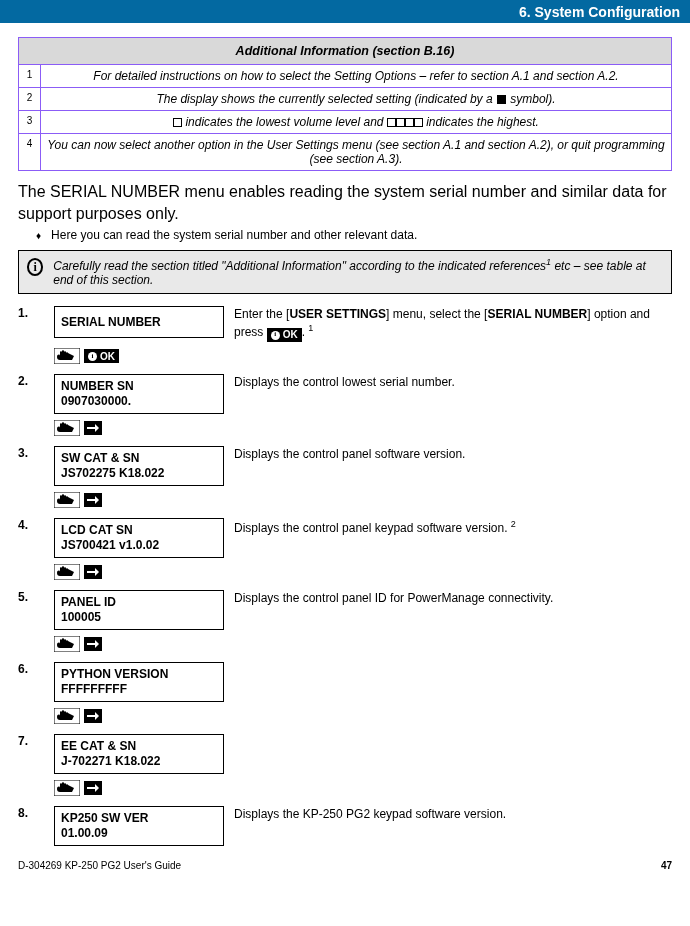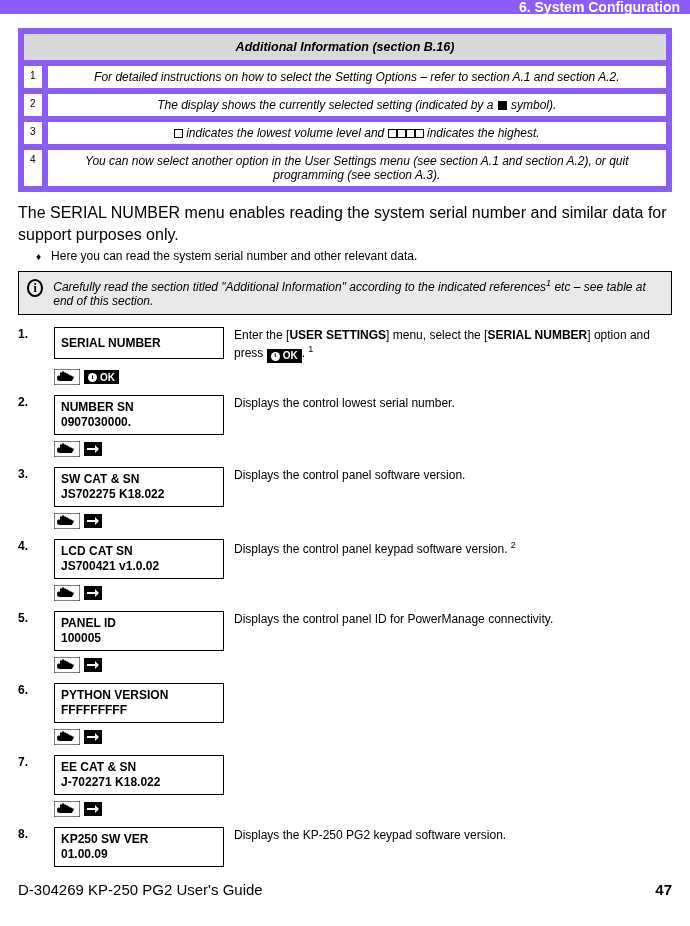--- a/index.html
+++ b/index.html
@@ -1,22 +1,22 @@
 <!DOCTYPE html>
 <html><head>
   <meta charset="utf-8">
   <style>
     * { box-sizing: border-box; margin: 0; padding: 0; }
     html, body { width: 690px; font-family: Arial, Helvetica, sans-serif; background: #fff; color: #000; }
     .page { width: 690px; padding: 0 18px 12px 18px; position: relative; }
 
-    .hdrbar { background: #8b5cf6; color: #fff; height: 14px; display: flex; align-items: center; justify-content: flex-end; padding: 0 10px; margin: 0 -18px 14px -18px; font-weight: bold; font-size: 14px; }
+    .hdrbar { background: #0369a1; color: #fff; height: 23px; display: flex; align-items: center; justify-content: flex-end; padding: 0 10px; margin: 0 -18px 14px -18px; font-weight: bold; font-size: 14px; }
 
     table.ai { width: 100%; border-collapse: collapse; margin-bottom: 10px; }
-    table.ai td, table.ai th { border: 6px solid #8b5cf6; padding: 4px 6px; font-size: 12px; vertical-align: top; }
+    table.ai td, table.ai th { border: 1px solid #8b5cf6; padding: 4px 6px; font-size: 12px; vertical-align: top; }
     table.ai .title { background: #d9d9d9; text-align: center; font-weight: bold; font-style: italic; font-size: 12.5px; padding: 6px; }
     table.ai td.notecol { width: 22px; text-align: center; font-size: 10px; vertical-align: top; padding-top: 4px; }
     table.ai td.notebody { font-style: italic; text-align: center; }
 
     .section-hdr { font-weight: bold; font-size: 12.5px; margin: 8px 0 4px 0; }
     .body { font-size: 16px; line-height: 1.35; }
     .bullet { display: flex; gap: 10px; margin: 4px 0 6px 18px; font-size: 12px; }
     .bullet .diamond { font-size: 10px; line-height: 16px; }
 
     .infobox { display: flex; align-items: flex-start; gap: 10px; border: 1px solid #000; background: #e9e9e9; padding: 6px 8px; margin: 6px 0 12px 0; font-size: 12px; font-style: italic; }
@@ -29,21 +29,21 @@
     .desc { line-height: 1.35; }
     .desc .strong { font-weight: bold; }
 
     .cue-row { grid-column: 2; display: flex; align-items: center; gap: 4px; margin: 2px 0 2px 0; }
     .hand svg { display: block; }
     .ok-badge { background: #000; color: #fff; font-weight: bold; font-size: 10px; padding: 1px 4px; display: inline-flex; align-items: center; gap: 3px; height: 14px; }
     .ok-badge .i { background: #fff; color: #000; border-radius: 50%; width: 9px; height: 9px; display: inline-flex; align-items: center; justify-content: center; font-size: 7px; font-weight: bold; font-family: Georgia, serif; }
     .arrow-badge { background: #000; color: #fff; width: 18px; height: 14px; display: inline-flex; align-items: center; justify-content: center; }
     .arrow-badge svg { display: block; }
 
-    .footer { display: flex; justify-content: space-between; font-size: 15px; margin-top: 14px; }
+    .footer { display: flex; justify-content: space-between; font-size: 10px; margin-top: 14px; }
     .pgno { font-weight: bold; }
     .sq { display:inline-block; width:9px; height:9px; background:#000; vertical-align: middle; margin: 0 1px;}
     .sqo { display:inline-block; width:9px; height:9px; border:1px solid #000; vertical-align: middle; margin: 0 0px;}
   </style>
 </head>
 <body>
 
 <div class="page">
   <div class="hdrbar">6. System Configuration</div>
 

